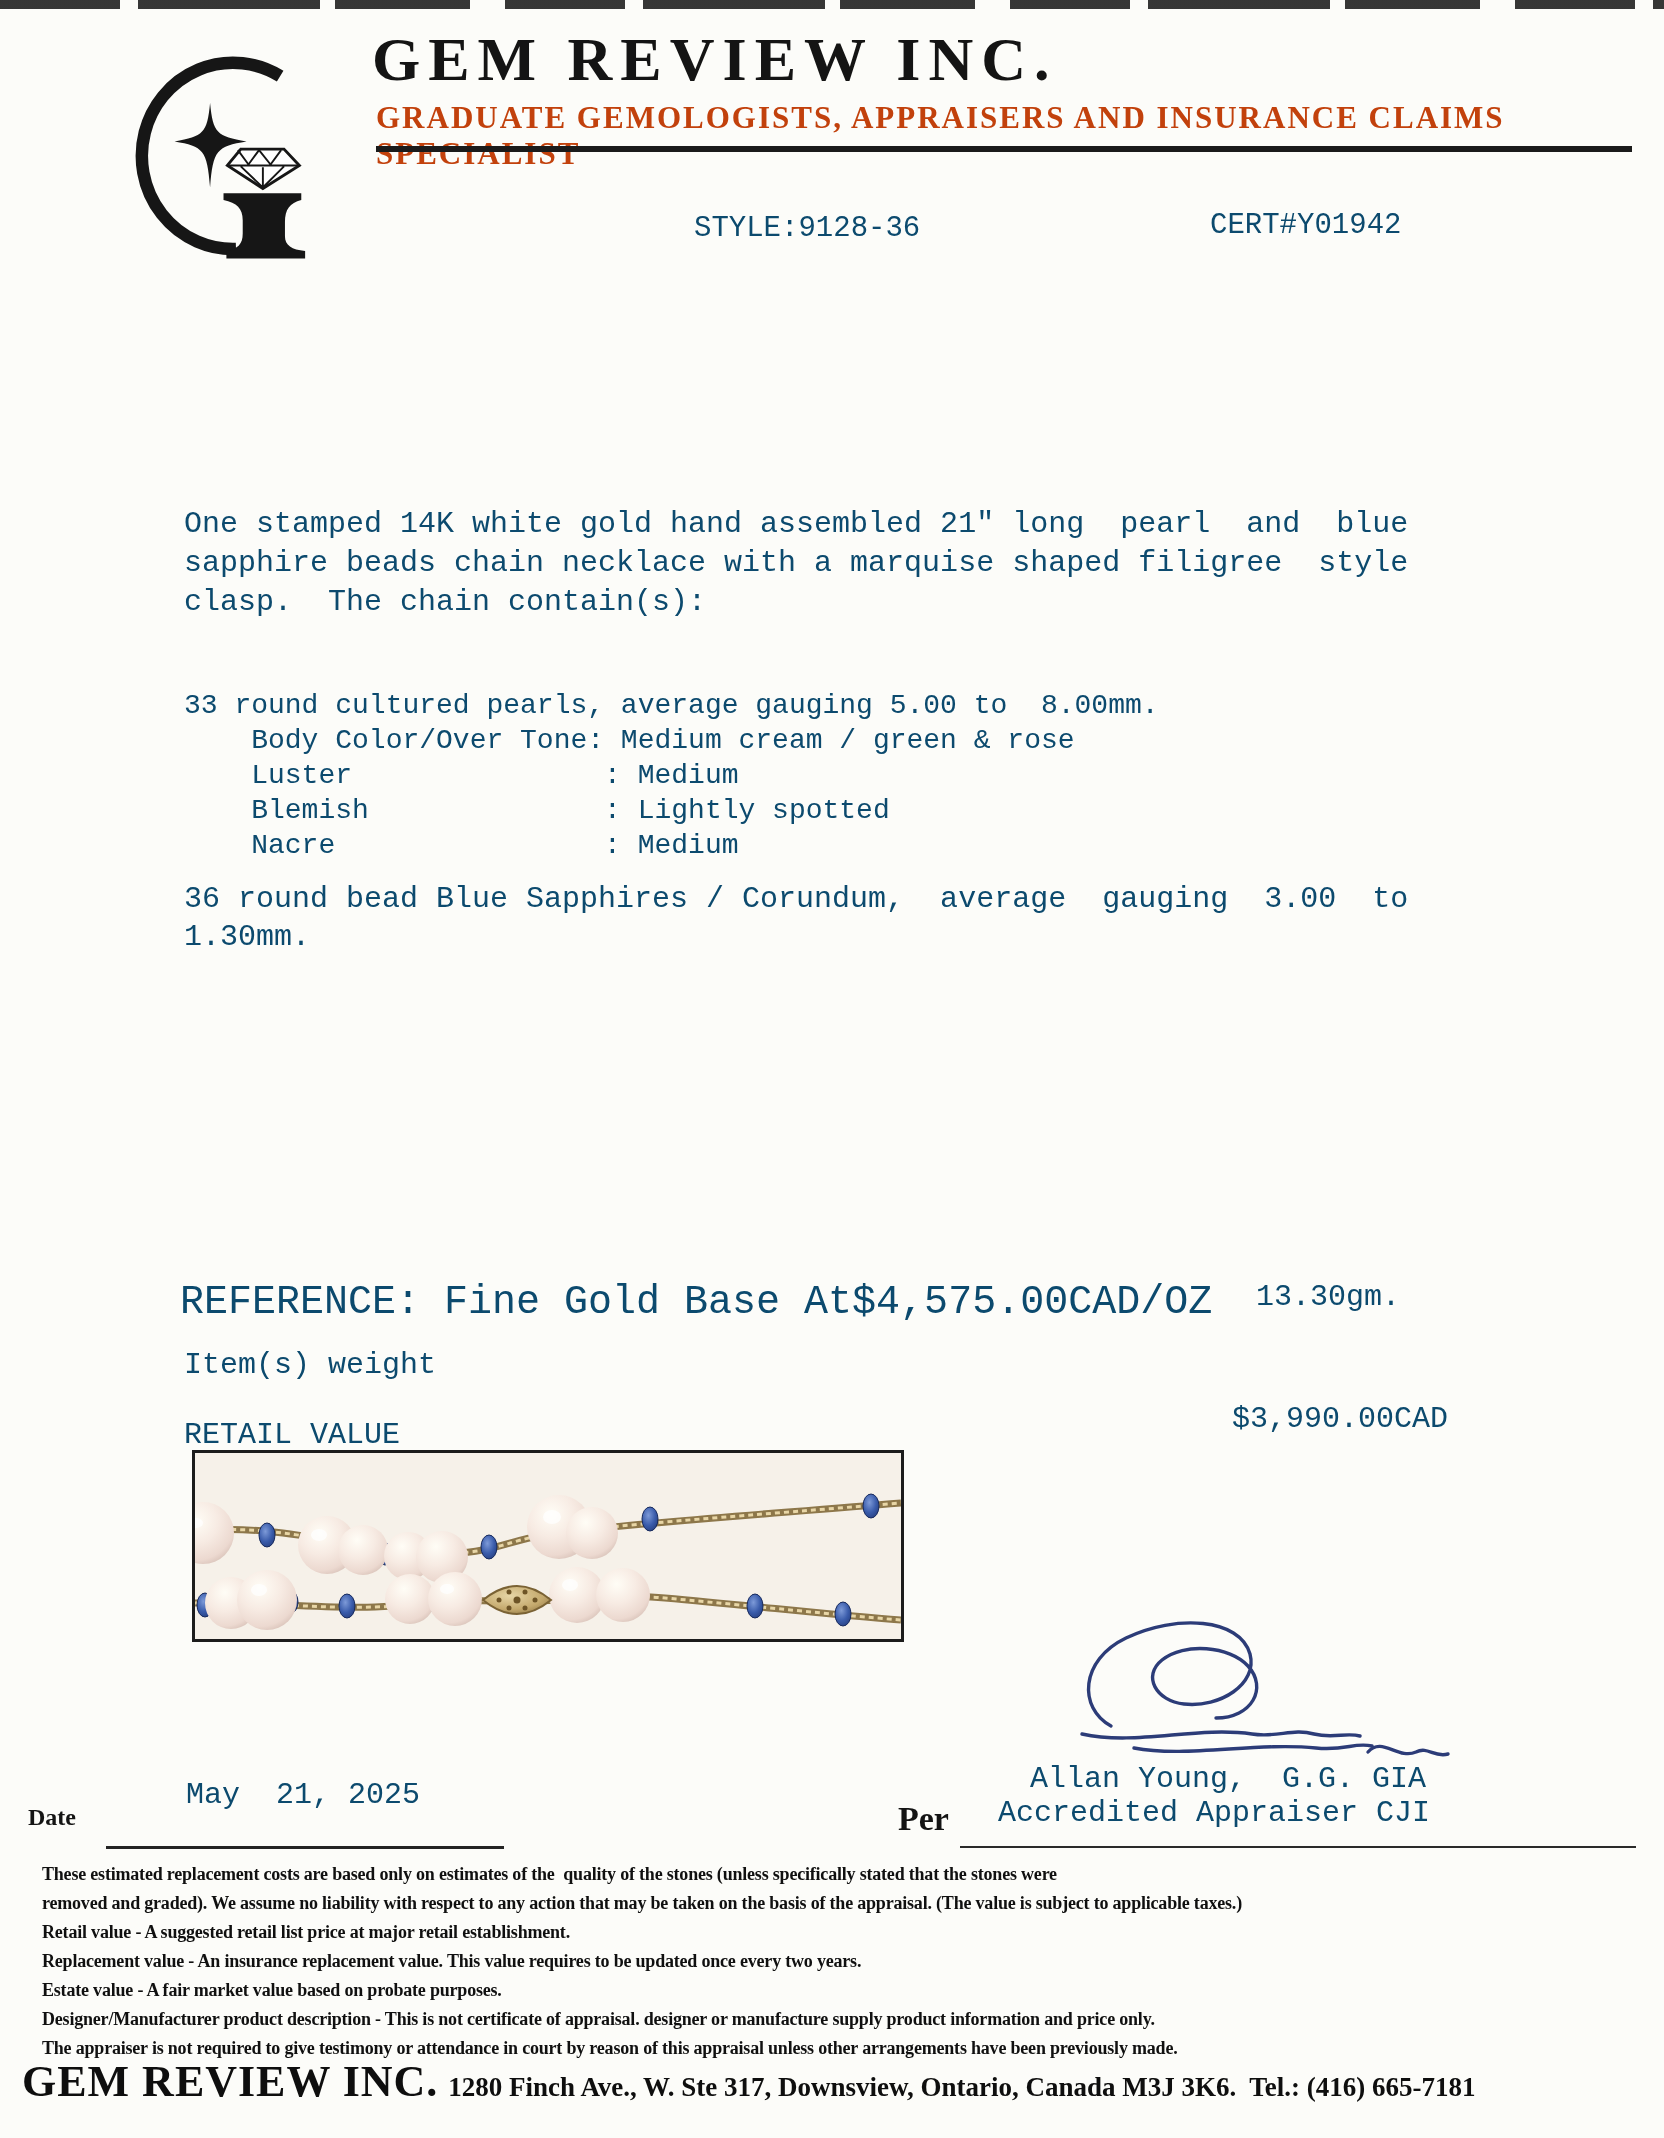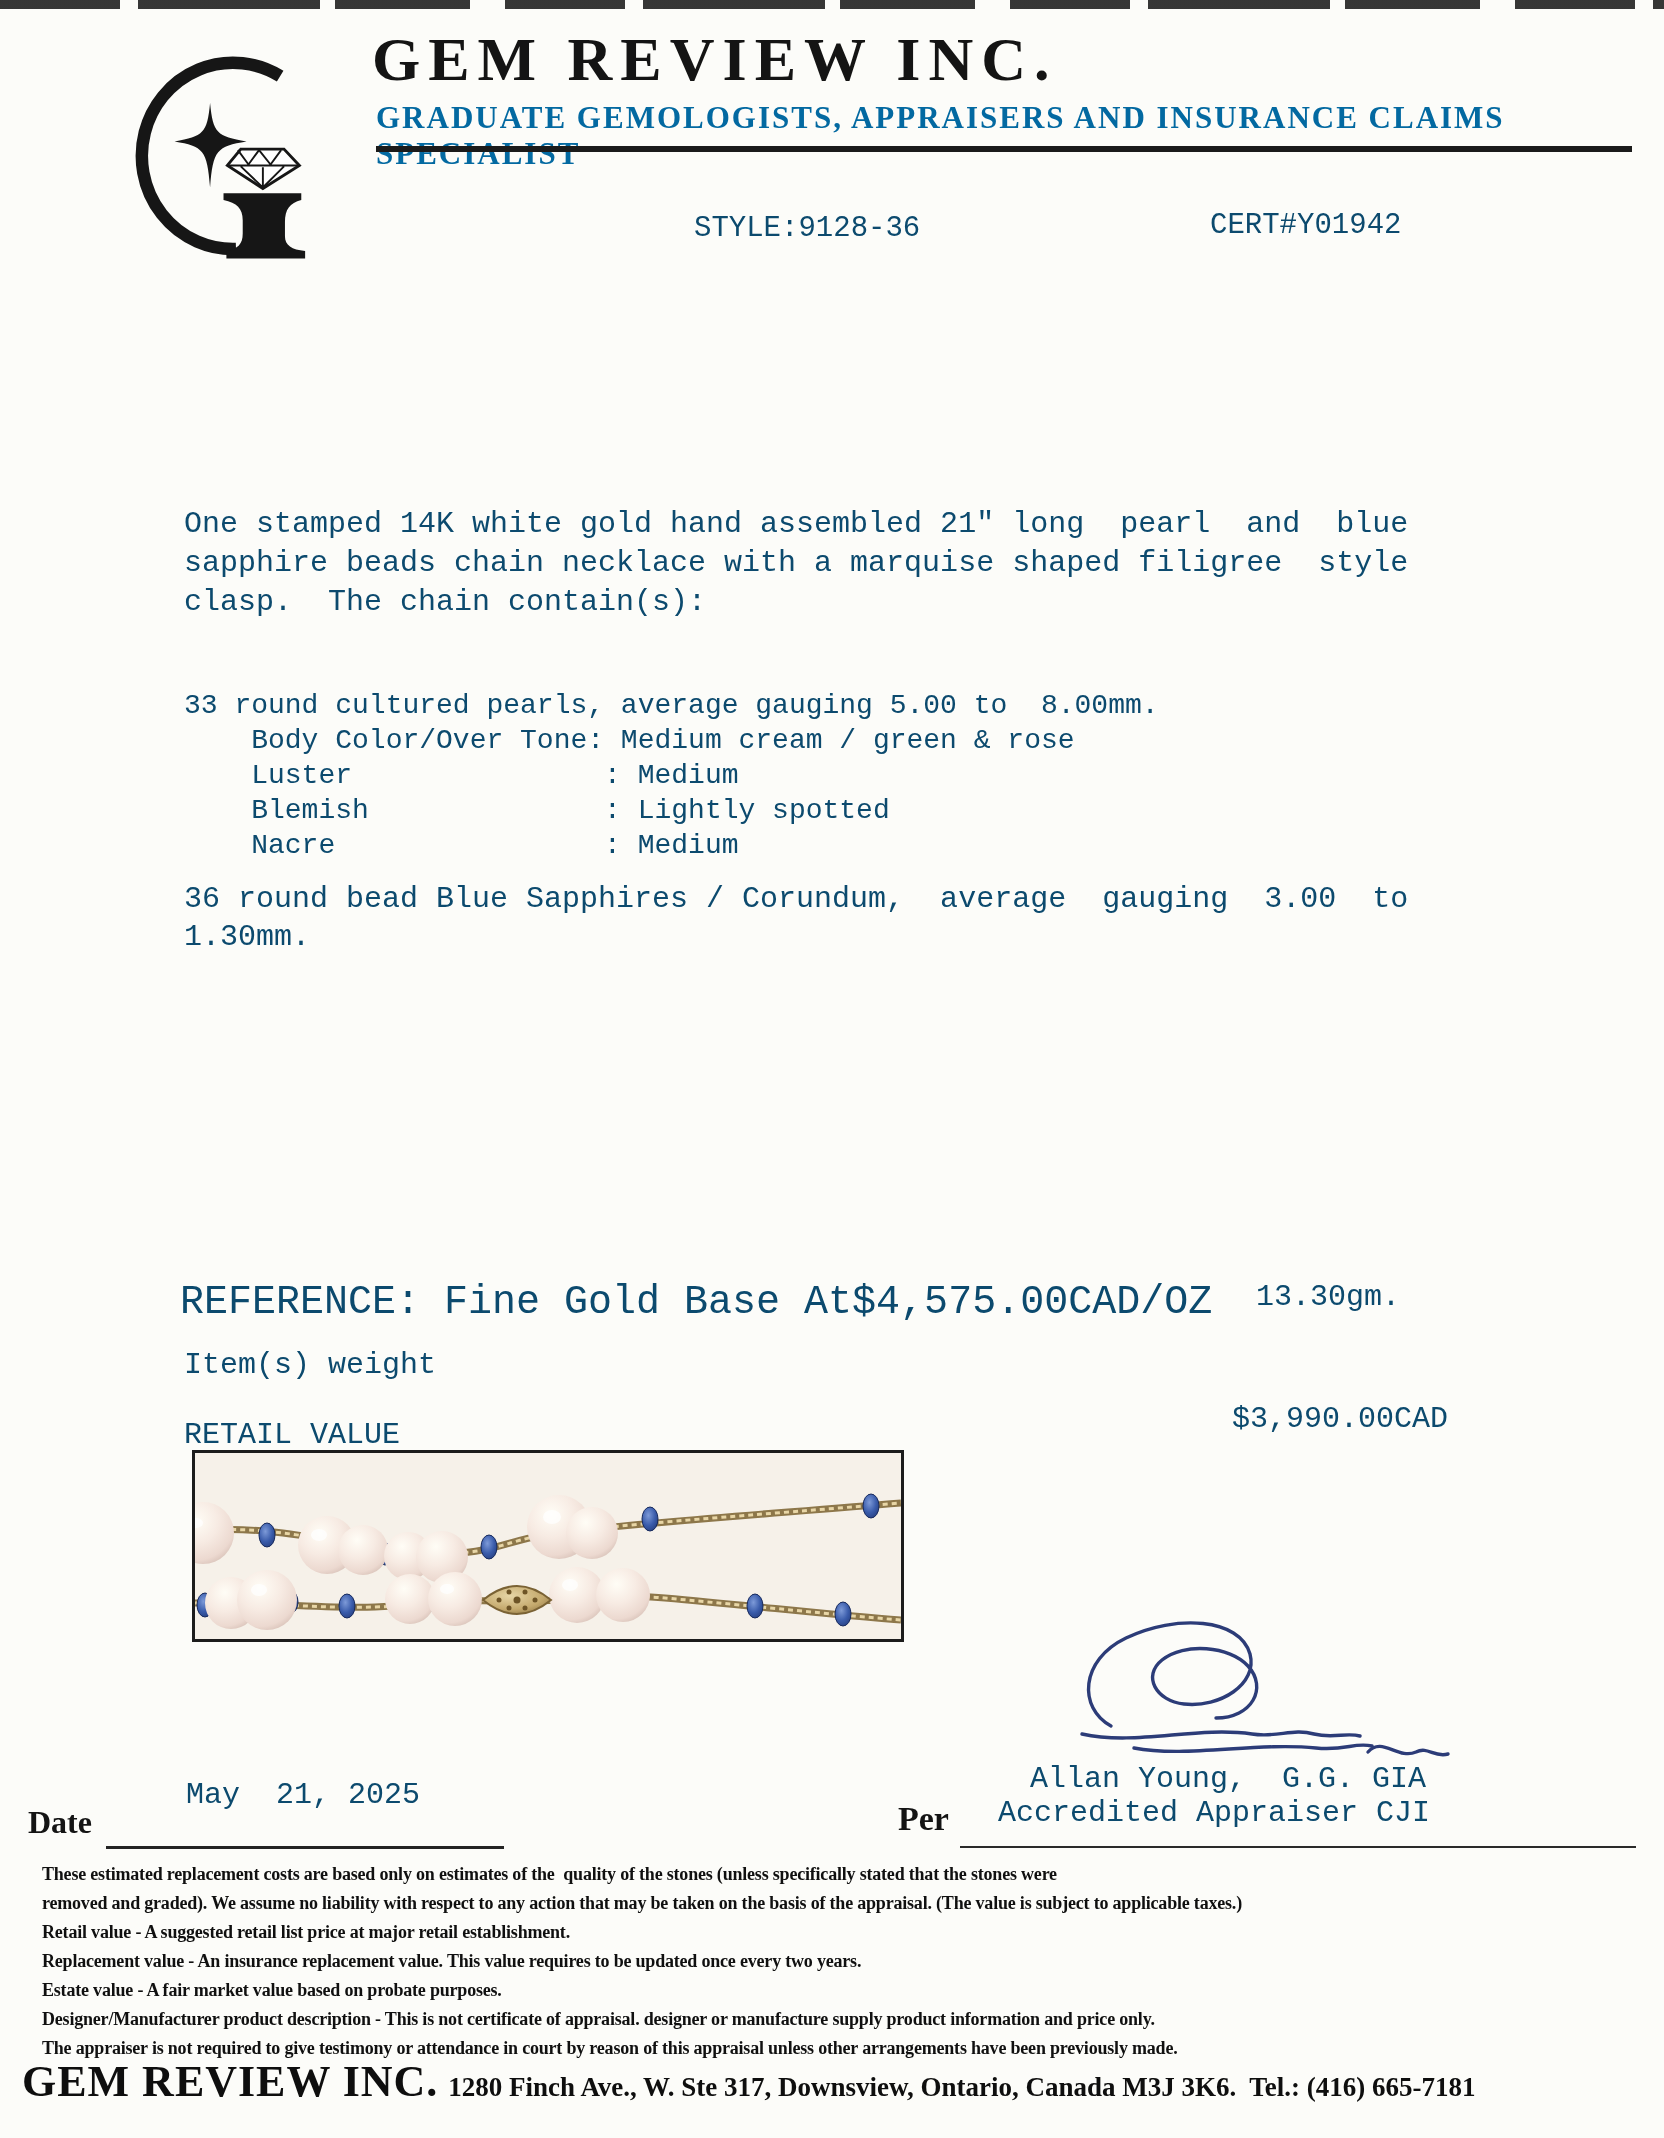--- a/index.html
+++ b/index.html
@@ -17,21 +17,21 @@
   
   .scan-edge {
     position:absolute; top:0; left:0; width:100%; height:9px; opacity:.85;
     background:repeating-linear-gradient(90deg,
       #141414 0 120px, transparent 120px 138px,
       #141414 138px 320px, transparent 320px 335px,
       #141414 335px 470px, transparent 470px 505px);
   }
 
   .company-name { top:24px; left:372px; font-size:62px; font-weight:bold; letter-spacing:8px; color:#141414; }
-  .subtitle    { top:100px; left:376px; font-size:31px; font-weight:bold; letter-spacing:2px; color:#0369a1; }
+  .subtitle    { top:100px; left:376px; font-size:31px; font-weight:bold; letter-spacing:2px; color:#c2410c; }
   .double-rule { top:146px; left:376px; width:1256px; height:5px;
                  border-top:4px solid #1b1b1b; border-bottom:2px solid #1b1b1b; }
   .cert-title  { top:166px; left:660px; font-size:40px; font-weight:bold; letter-spacing:1px; color:#151515; }
   .style-no    { top:212px; left:694px; font-size:29px; }
   .cert-no     { top:209px; left:1210px; font-size:29px; }
 
   .desc        { top:505px;  left:184px; font-size:30px; line-height:39px; }
   .pearls      { top:688px;  left:184px; font-size:28px; line-height:35px; }
   .sapphires   { top:880px;  left:184px; font-size:30px; line-height:38px; }
   .reference   { top:1280px; left:180px; font-size:40px; }
@@ -41,21 +41,21 @@
   .retail-value{ top:1402px; left:1232px; font-size:30px; }
 
   .photo-frame { top:1450px; left:192px; width:712px; height:192px;
                  border:3px solid #1c1c1c; background:#f6f1e9; }
 
   .signature   { top:1608px; left:1016px; width:456px; height:168px; }
   .appraiser-1 { top:1762px; left:1030px; font-size:30px; }
   .appraiser-2 { top:1796px; left:998px;  font-size:30px; }
 
   .date-value  { top:1778px; left:186px; font-size:30px; }
-  .date-label  { top:1804px; left:28px;  font-size:32px; font-weight:bold; color:#141414; }
+  .date-label  { top:1804px; left:28px;  font-size:24px; font-weight:bold; color:#141414; }
   .date-line   { top:1846px; left:106px; width:398px; border-top:3px solid #242424; }
   .per-label   { top:1800px; left:898px; font-size:34px; font-weight:bold; color:#141414; }
   .per-line    { top:1846px; left:960px; width:676px; border-top:2px solid #2a2a2a; }
 
   .disclaimer  { top:1860px; left:42px; width:1624px; font-size:18px; font-weight:bold;
                  line-height:29px; letter-spacing:-0.2px; color:#101010; }
   .disclaimer div { white-space:pre; }
 
   .footer      { top:2056px; left:22px; display:flex; align-items:baseline; gap:10px; color:#0e0e0e; }
   .footer-company { font-size:44px; font-weight:bold; letter-spacing:1px; }

